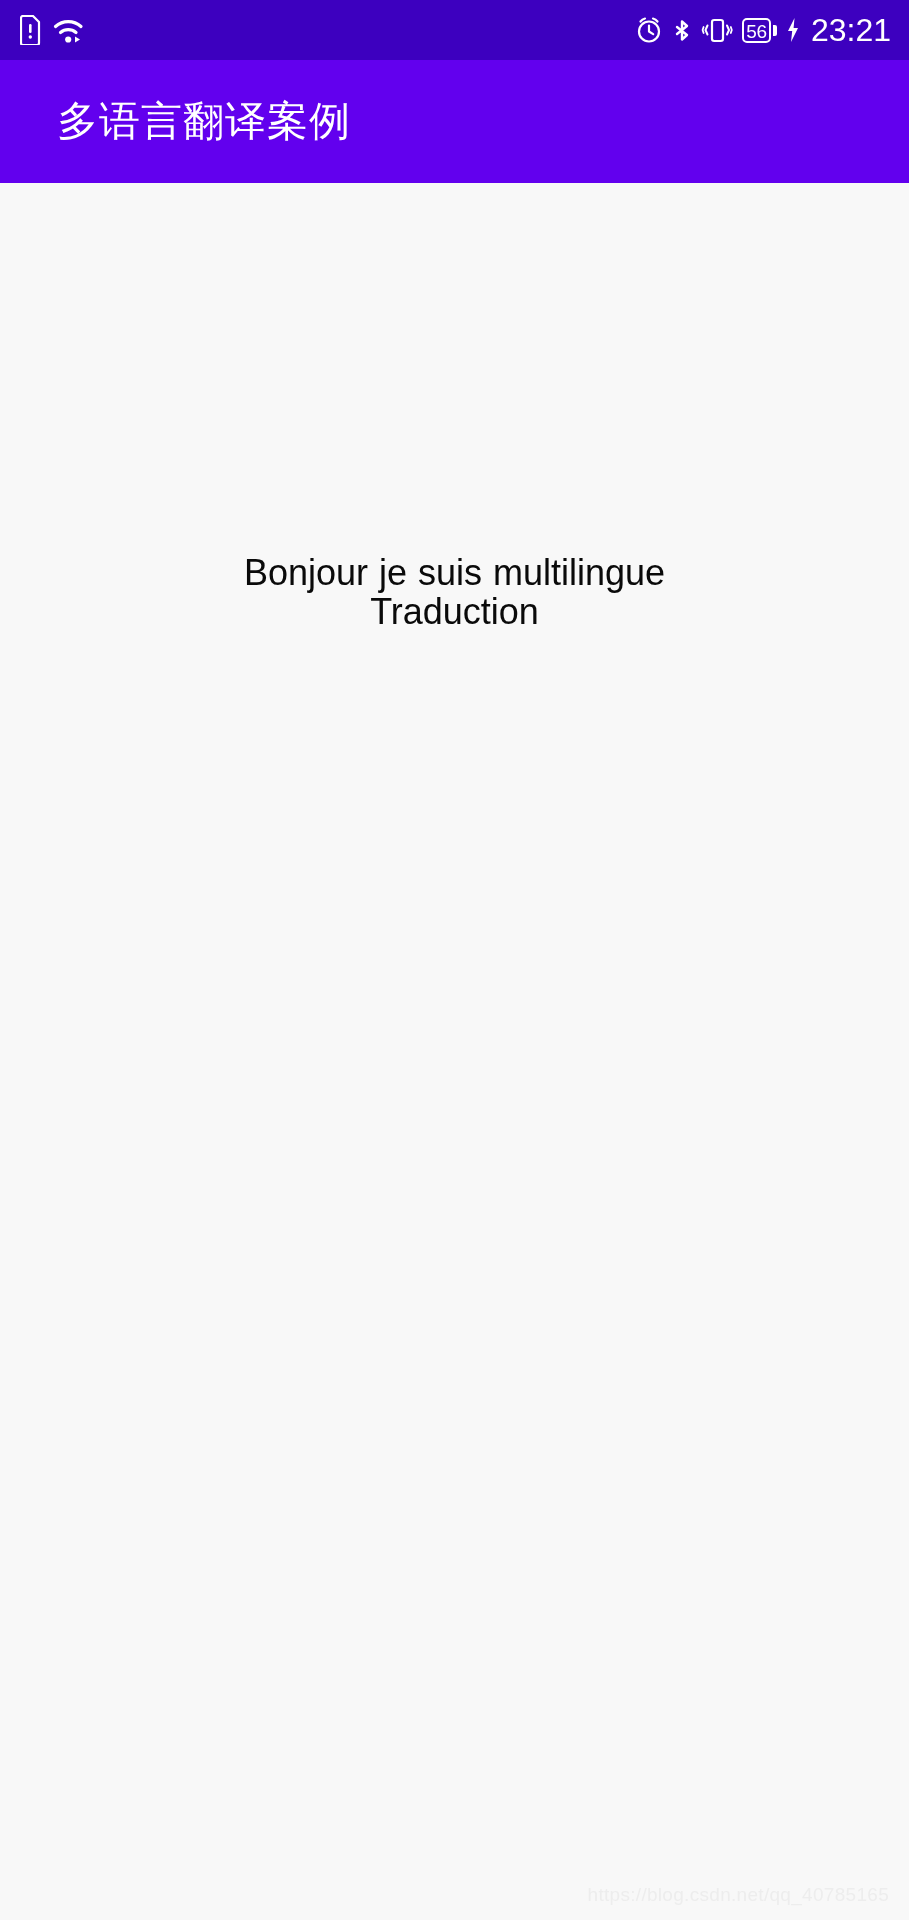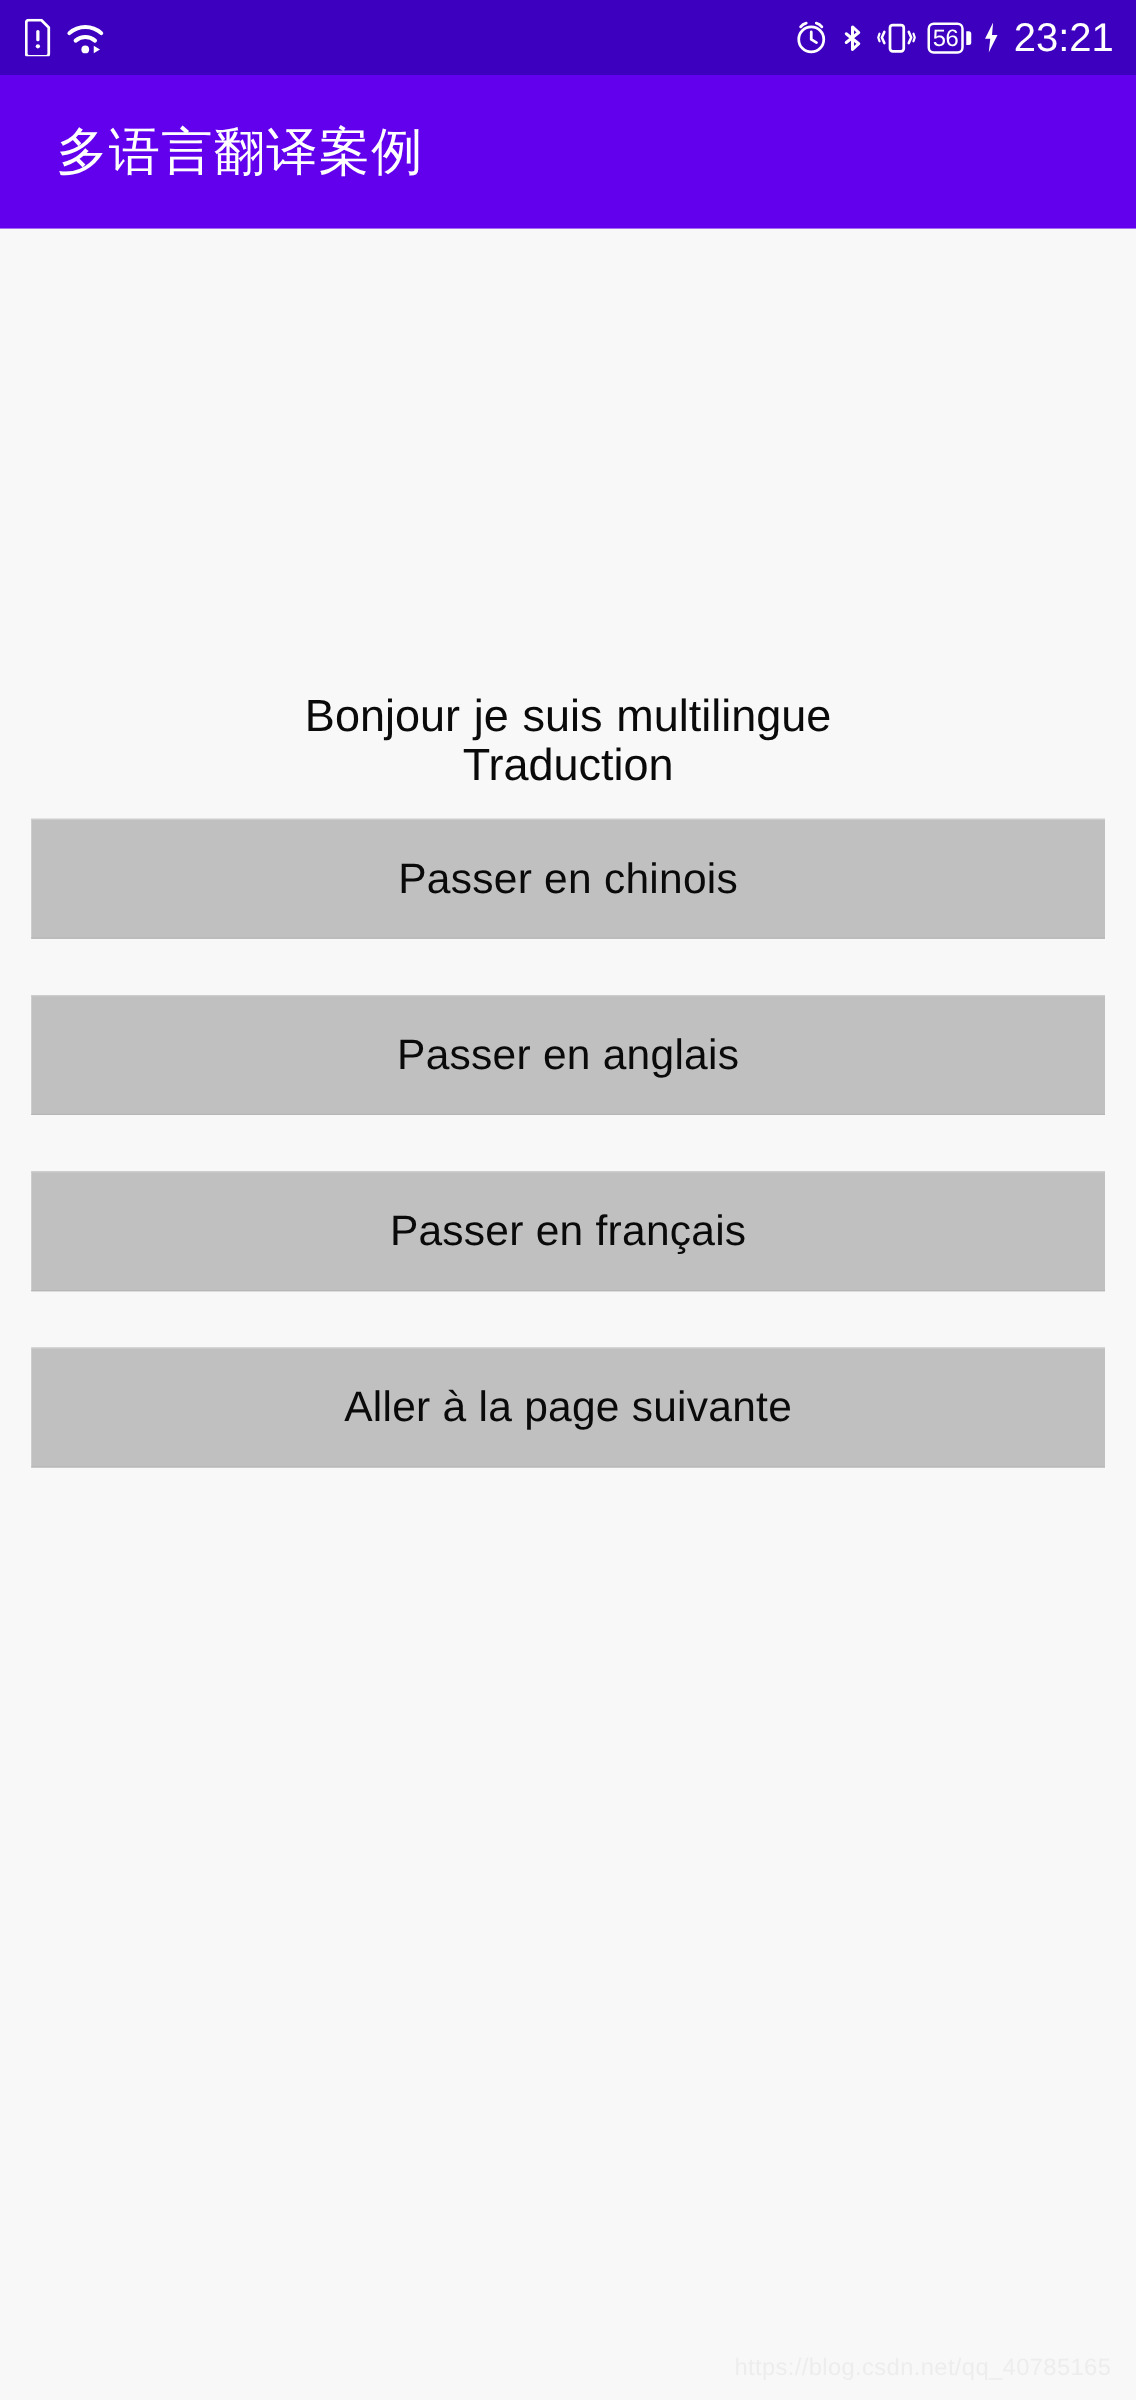--- a/index.html
+++ b/index.html
@@ -93,21 +93,21 @@
     margin-left: 2px;
   }
 
   
   .app-bar {
     height: 123px;
     flex: 0 0 123px;
     background: #6200ee;
     display: flex;
     align-items: center;
-    padding-left: 45px;
+    padding-left: 57px;
   }
 
   .app-bar-title {
     color: #ffffff;
     font-size: 41px;
     font-weight: 400;
     letter-spacing: 1px;
     line-height: 1.1;
     font-family: "DejaVu Sans", "Liberation Sans", sans-serif;
   }
@@ -240,23 +240,17 @@
   </div>
 
   <div class="app-bar">
     <div class="app-bar-title">多语言翻译案例</div>
   </div>
 
   <div class="content">
 
     <div class="greeting">Bonjour je suis multilingue Traduction</div>
 
-    <div class="buttons">
-      <button class="btn">Passer en chinois</button>
-      <button class="btn">Passer en anglais</button>
-      <button class="btn">Passer en français</button>
-      <button class="btn">Aller à la page suivante</button>
-    </div>
 
     <div class="watermark">https://blog.csdn.net/qq_40785165</div>
   </div>
 
 </div>
 
 </body></html>

